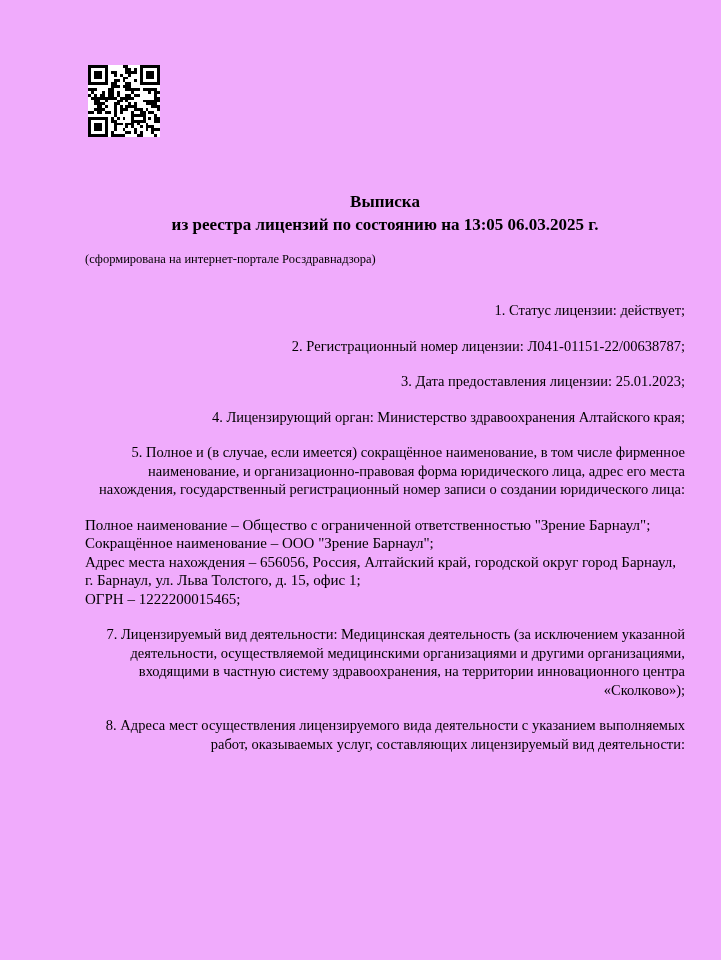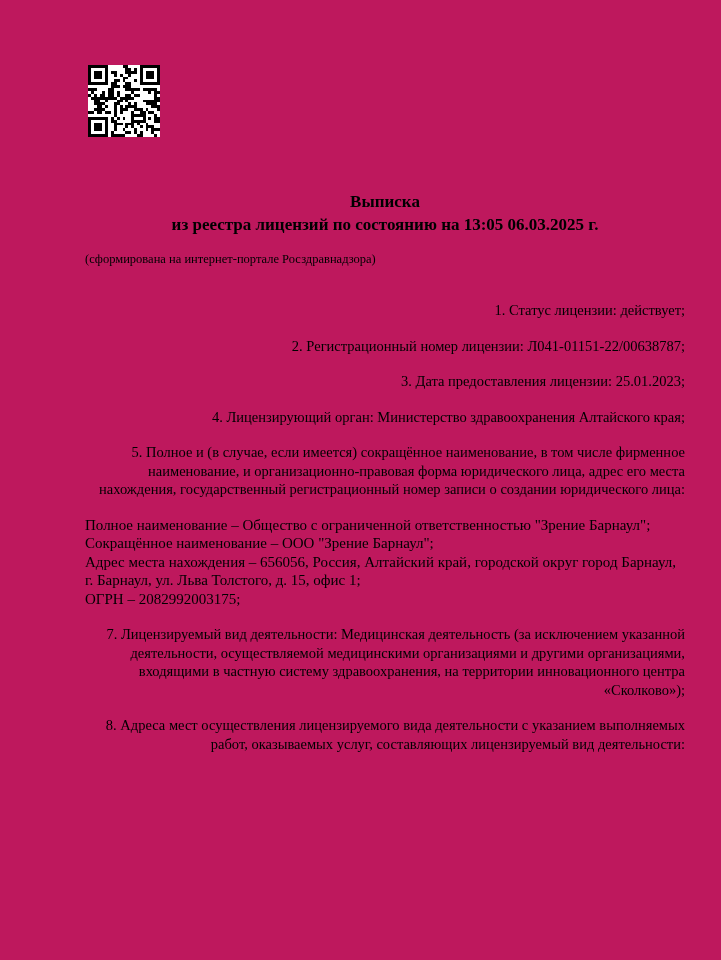--- a/index.html
+++ b/index.html
@@ -1,21 +1,21 @@
 <!DOCTYPE html>
 <html lang="ru"><head>
 <meta charset="utf-8">
 <style>
   * { margin: 0; padding: 0; box-sizing: border-box; }
   html, body { background: #ffffff; }
   .page {
     position: relative;
     width: 721px;
     height: 960px;
-    background: #be185d;
+    background: #f0abfc;
     font-family: "Liberation Serif", "DejaVu Serif", serif;
     color: #000000;
     overflow: hidden;
   }
   .qr {
     position: absolute;
     left: 88px;
     top: 64px;
     width: 72px;
     height: 74px;
@@ -292,21 +292,21 @@
     <div class="para">3. Дата предоставления лицензии: 25.01.2023;</div>
 
     <div class="para">4. Лицензирующий орган: Министерство здравоохранения Алтайского края;</div>
 
     <div class="para">5. Полное и (в случае, если имеется) сокращённое наименование, в том числе фирменное наименование, и организационно-правовая форма юридического лица, адрес его места нахождения, государственный регистрационный номер записи о создании юридического лица:</div>
 
     <div class="org-block">
       <div class="block-line">Полное наименование – Общество с ограниченной ответственностью "Зрение Барнаул";</div>
       <div class="block-line">Сокращённое наименование – ООО "Зрение Барнаул";</div>
       <div class="block-line">Адрес места нахождения – 656056, Россия, Алтайский край, городской округ город Барнаул, г. Барнаул, ул. Льва Толстого, д. 15, офис 1;</div>
-      <div class="block-line">ОГРН – 2082992003175;</div>
+      <div class="block-line">ОГРН – 1222200015465;</div>
     </div>
 
 
     <div class="para">7. Лицензируемый вид деятельности: Медицинская деятельность (за исключением указанной деятельности, осуществляемой медицинскими организациями и другими организациями, входящими в частную систему здравоохранения, на территории инновационного центра «Сколково»);</div>
 
     <div class="para">8. Адреса мест осуществления лицензируемого вида деятельности с указанием выполняемых работ, оказываемых услуг, составляющих лицензируемый вид деятельности:</div>
 
 
   </div>
 </div>

